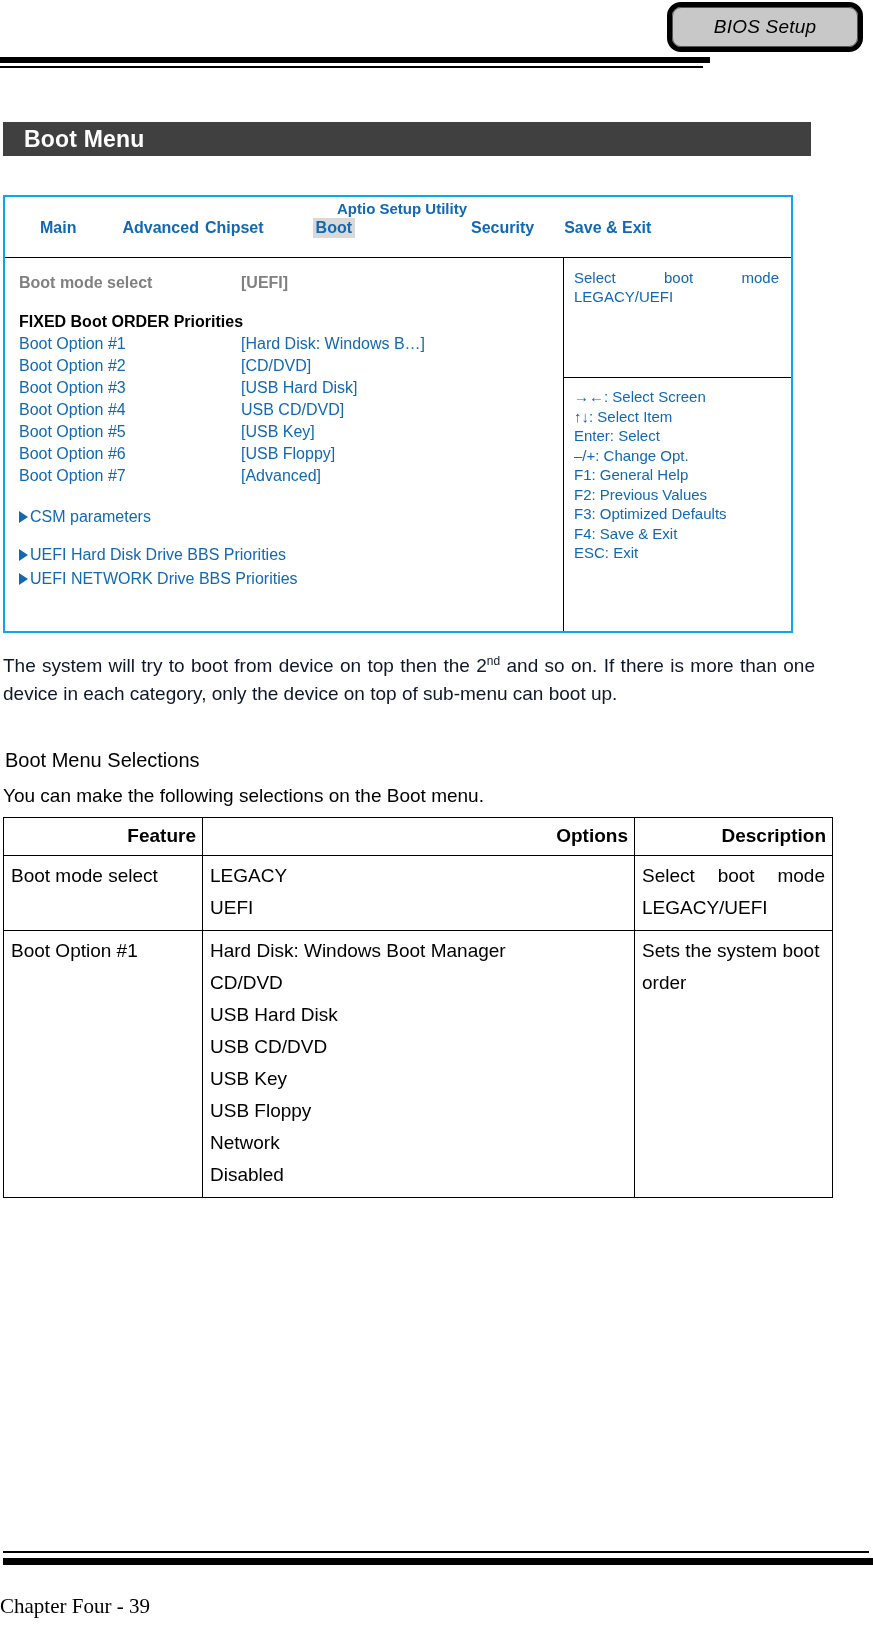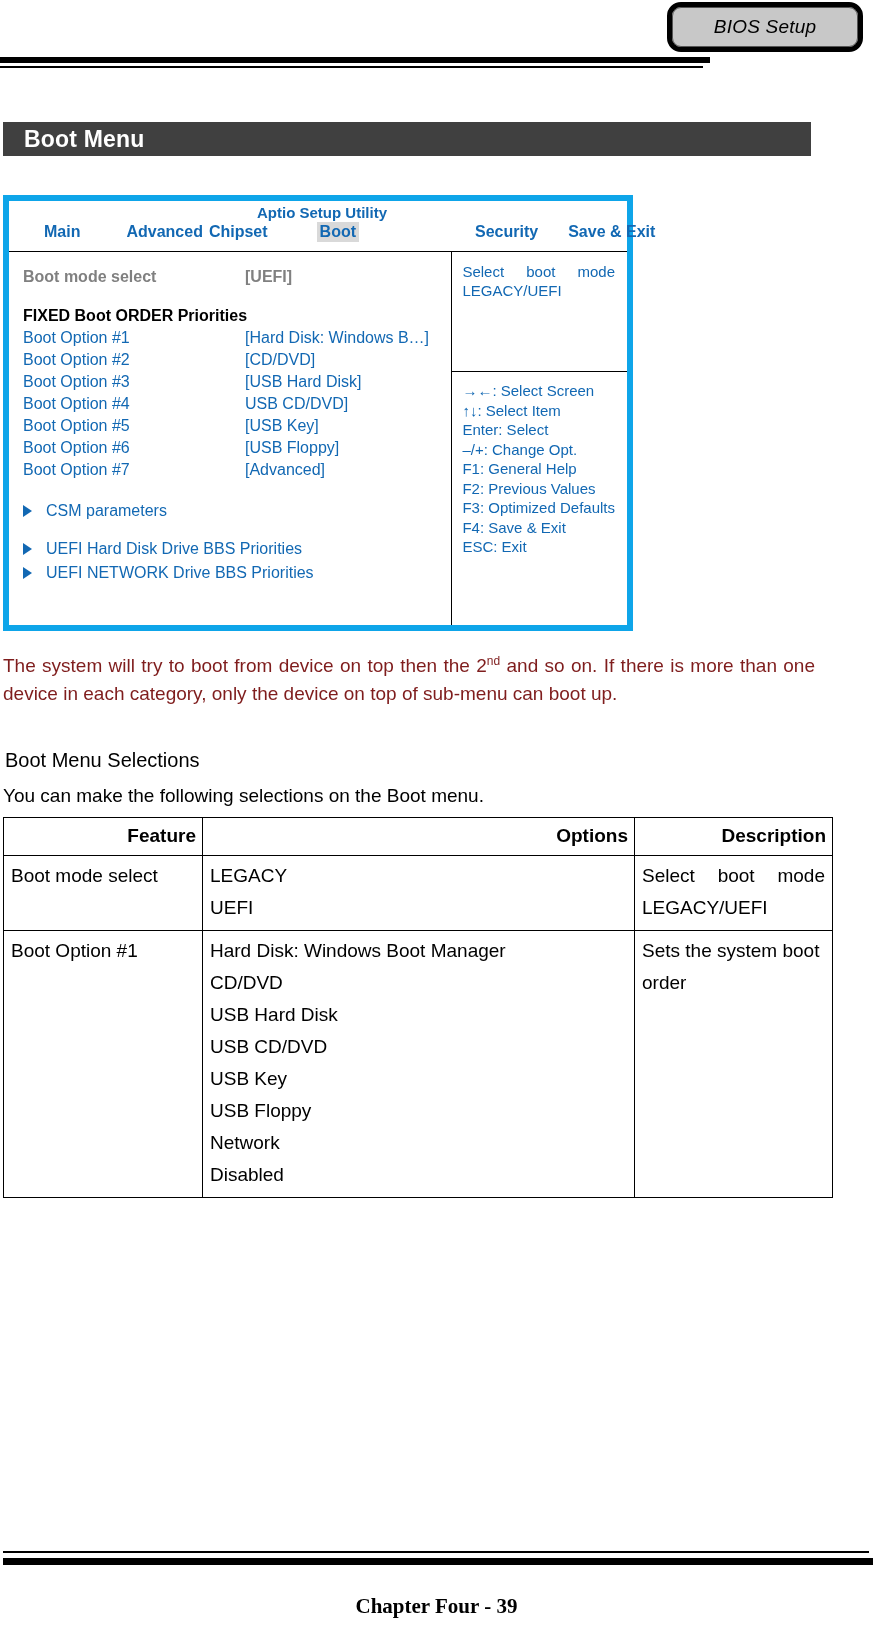--- a/index.html
+++ b/index.html
@@ -77,40 +77,40 @@
     font-size: 23px;
     font-weight: bold;
     padding-left: 21px;
     letter-spacing: 0.2px;
   }
 
   
   .bios-screen {
     position: absolute;
     left: 3px; top: 195px;
-    width: 630px;
-    border: 6px solid #0ea5e9;
+    width: 790px;
+    border: 2px solid #0ea5e9;
     box-sizing: border-box;
   }
   .bios-titlebar {
     border-bottom: 1px solid #000;
     padding: 2px 0 1px 0;
   }
   .bios-app-title {
     text-align: center;
     color: #1268b3;
     font-size: 15px;
     font-weight: bold;
     line-height: 19px;
     padding-left: 8px;
   }
   .bios-tabs {
     display: flex;
     align-items: flex-end;
-    padding: 0 0 8px 0;
+    padding: 0 0 18px 0;
   }
   .bios-tab-item {
     color: #1268b3;
     font-size: 16px;
     font-weight: bold;
     line-height: 20px;
     padding: 0 3px;
     white-space: nowrap;
   }
   .bios-tab-item.selected { background: #d9d9d9; }
@@ -172,41 +172,40 @@
     line-height: 23px;
   }
   .bm-blue { color: #1268b3; }
   .bm-blue .bm-label { width: 222px; }
   .bm-sub {
     color: #1268b3;
     font-size: 16px;
     line-height: 24px;
     display: flex;
     align-items: baseline;
-    gap: 12px;
   }
   .tri {
     display: inline-block;
     width: 0; height: 0;
     border-left: 9px solid #1268b3;
     border-top: 6px solid transparent;
     border-bottom: 6px solid transparent;
     margin-right: 2px;
     position: relative;
     top: 1px;
   }
   .gap-18 { height: 18px; }
   .gap-14 { height: 14px; }
 
   
   .para {
     position: absolute;
     font-size: 19px;
     line-height: 28px;
-    color: #7f1d1d;
+    color: #0f172a;
   }
   .para-justify {
     left: 3px;
     top: 628px;
     width: 812px;
     text-align: justify;
     text-align-last: left;
   }
   sup { font-size: 12px; vertical-align: super; }
 
@@ -272,23 +271,22 @@
   .ftr-rule-thick {
     position: absolute;
     left: 3px; top: 10px;
     width: 870px; height: 7px;
     background: #000;
   }
   .footer-text {
     position: absolute;
     left: 0; top: 46px;
     width: 873px;
-    text-align: center;
     font-family: "Liberation Serif", serif;
-    font-weight: bold;
+    font-weight: normal;
     font-size: 21px;
     color: #000;
   }
 </style>
 </head>
 <body>
 
 <div class="header-zone">
   <div class="bios-tab">
     <div class="bios-tab-inner">

